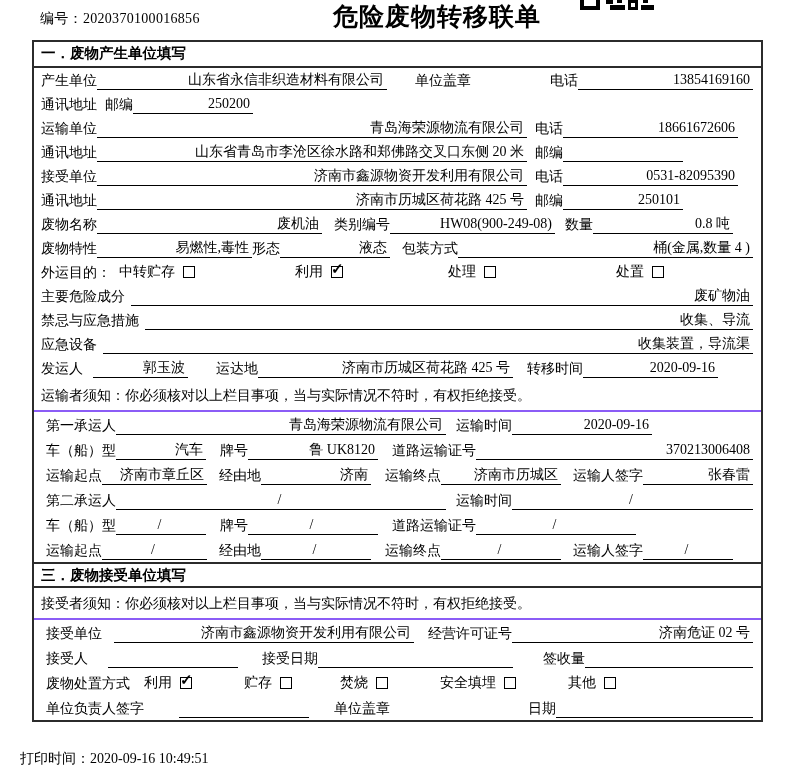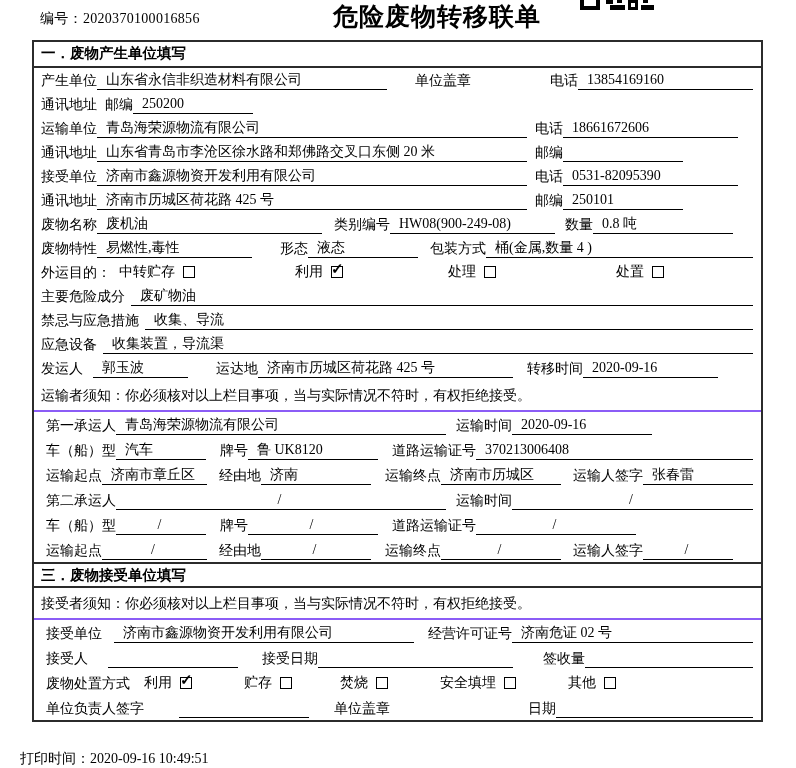--- a/index.html
+++ b/index.html
@@ -21,21 +21,21 @@
     font-family:Liberation Mono, monospace;
     border-bottom:2px solid #2b2b2b;
   }
   .sec-hd.mid { border-top:2px solid #2b2b2b; }
   .row { display:flex; align-items:flex-end; height:24px; padding:0 8px 2px 7px; }
   .row.h25 { height:25px;padding-left:12px; }
   .notice { height:32px; padding:7px 8px 0 7px; border-bottom:2px solid #8b5cf6; display:flex; align-items:flex-start; }
   .lbl { white-space:nowrap; flex-shrink:0; }
   .val {
     border-bottom:1px solid #000; white-space:nowrap; padding:0 3px 0 9px;
-    height:20px; line-height:20px; flex-shrink:0; overflow:hidden;
+    height:20px; line-height:20px; flex-shrink:0; overflow:hidden;text-align:right;
   }
   .grow { flex-grow:1; }
   .sp { flex-grow:1; }
   .ctr { text-align:center; padding-left:0; }
   .cbg { display:flex; align-items:center; white-space:nowrap; height:20px; }
   .cb {
     display:inline-block; width:12px; height:12px; border:1.5px solid #000;
     margin-left:8px; position:relative; flex-shrink:0;
   }
   .cb.checked::after {
@@ -119,21 +119,21 @@
       <span class="val" style="width:225px">废机油</span>
       <span class="lbl" style="margin-left:12px">类别编号</span>
       <span class="val" style="width:165px">HW08(900-249-08)</span>
       <span class="lbl" style="margin-left:10px">数量</span>
       <span class="val" style="width:140px">0.8 吨</span>
     </div>
 
     <div class="row">
       <span class="lbl">废物特性</span>
       <span class="val" style="width:155px">易燃性,毒性</span>
-      <span class="lbl" style="margin-left:28px">形态</span>
+      <span class="lbl" style="margin-left:0">形态</span>
       <span class="val" style="width:110px">液态</span>
       <span class="lbl" style="margin-left:12px">包装方式</span>
       <span class="val grow">桶(金属,数量 4 )</span>
     </div>
 
     <div class="row">
       <span class="lbl">外运目的：</span>
       <span class="cbg" style="margin-left:8px">
         <span>中转贮存</span>
         <span class="cb"></span>

